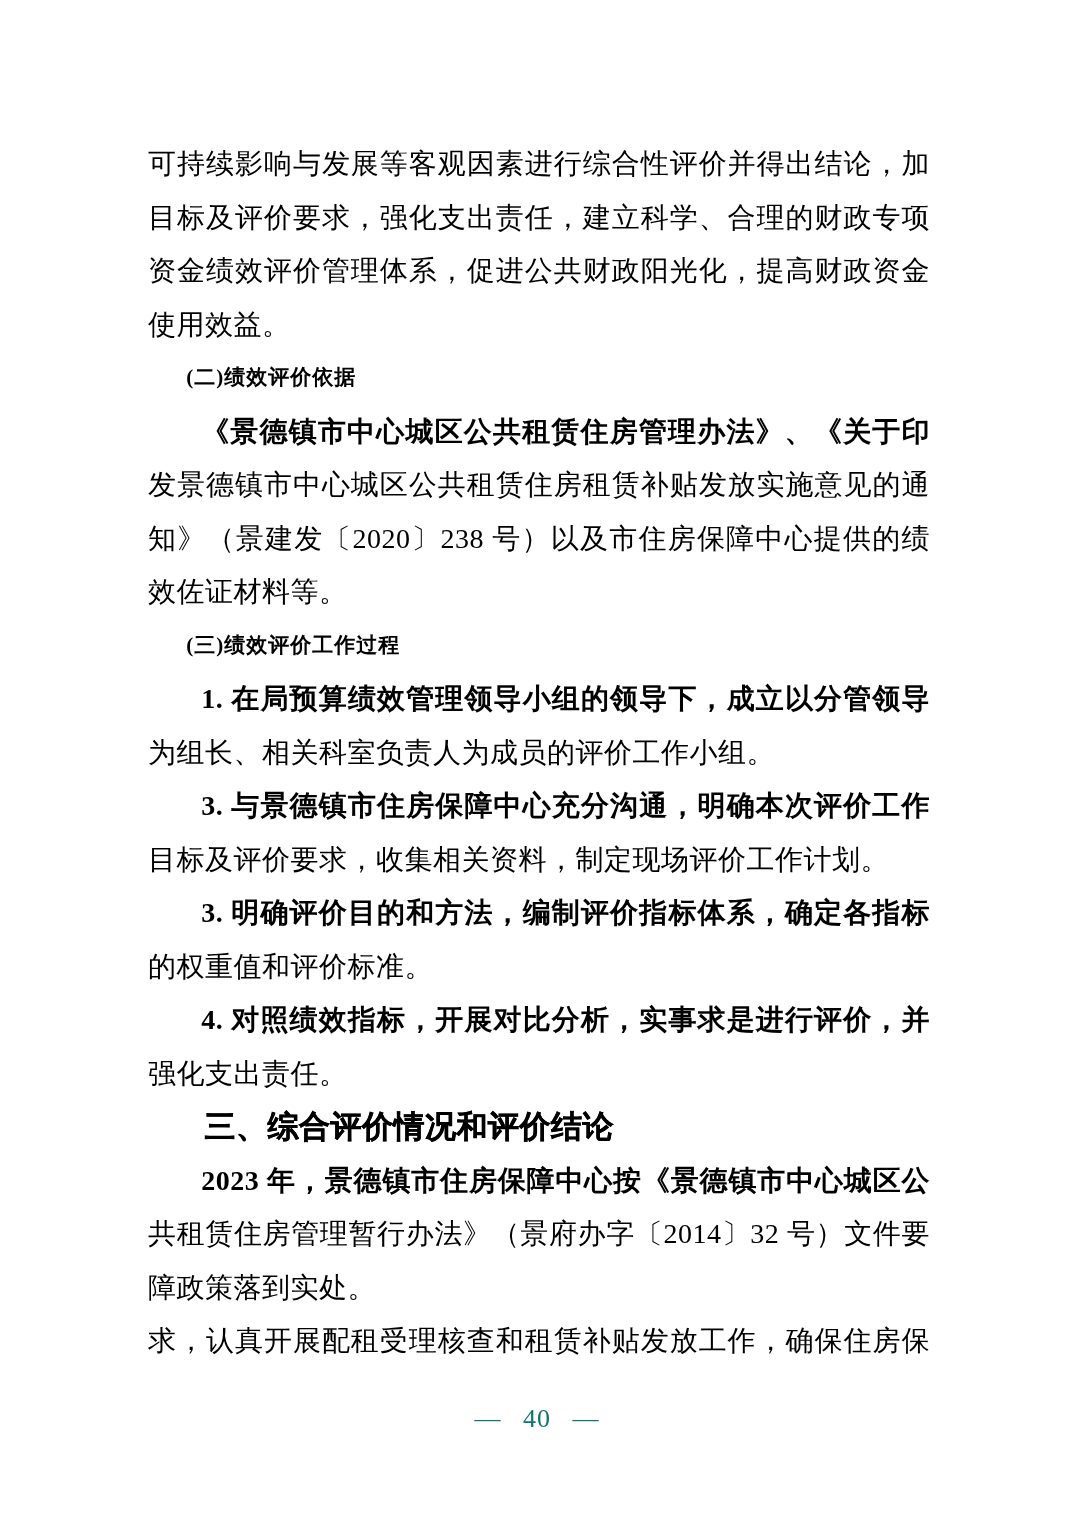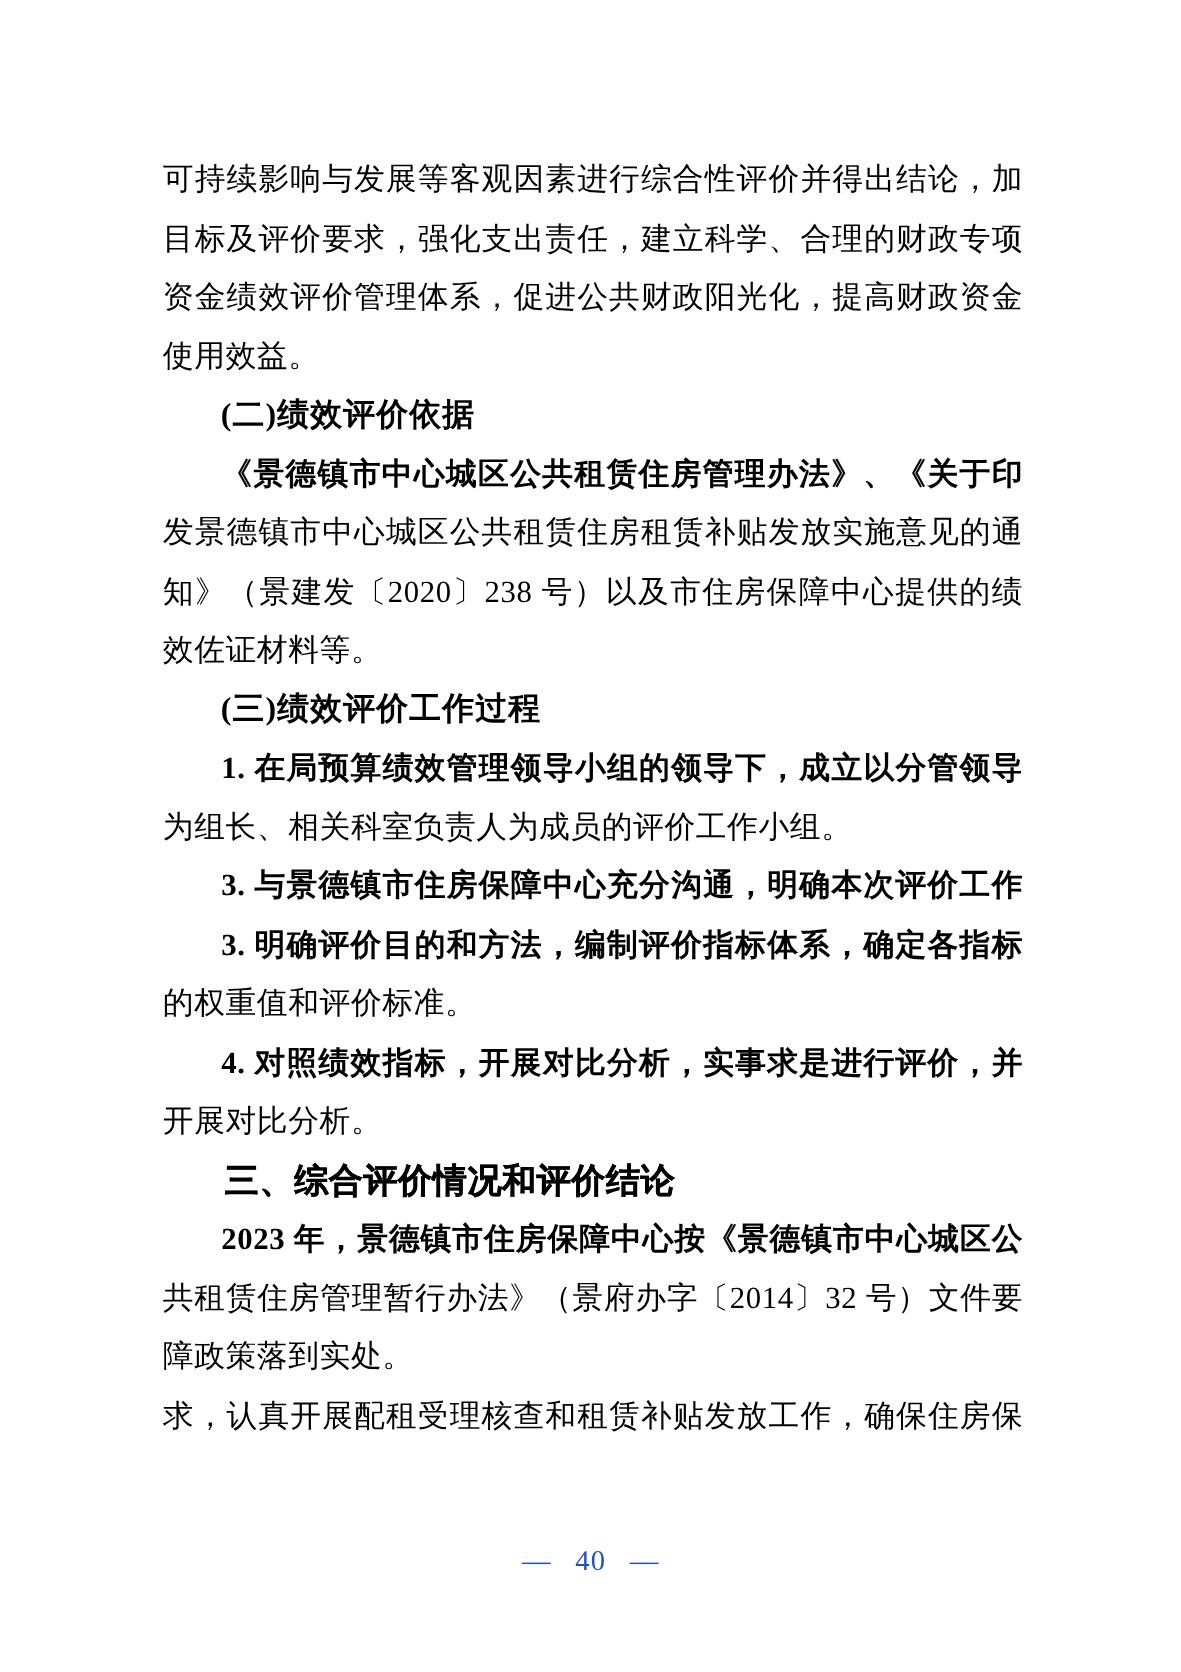--- a/index.html
+++ b/index.html
@@ -32,40 +32,40 @@
     text-align: justify;
     text-align-last: justify;
     text-justify: inter-character;
   }
   .ln.ind {
     text-indent: 1.9em;
     font-weight: bold;
   }
   .ln.heading {
     font-weight: bold;
-    font-size: 29px;
+    font-size: 21px;
     text-indent: 1.82em;
     letter-spacing: 1px;
   }
   .ln.heading.h1 {
     font-family: "Liberation Sans", "DejaVu Sans", sans-serif;
     font-size: 31px;
     letter-spacing: 0.5px;
     -webkit-text-stroke: 0.4px #000;
   }
   .footer {
     position: absolute;
     top: 1404px;
     left: 0;
     width: 100%;
     text-align: center;
     font-size: 26px;
     letter-spacing: 1px;
     word-spacing: 14px;
-    color: #1d4ed8;
+    color: #0f766e;
   }
 </style>
 </head>
 <body>
 
 <div class="page">
   <div class="content">
 
     <div class="ln just">可持续影响与发展等客观因素进行综合性评价并得出结论，加</div>
     <div class="ln just">目标及评价要求，强化支出责任，建立科学、合理的财政专项</div>
@@ -78,26 +78,27 @@
     <div class="ln just">发景德镇市中心城区公共租赁住房租赁补贴发放实施意见的通</div>
     <div class="ln just">知》（景建发〔2020〕238 号）以及市住房保障中心提供的绩</div>
     <div class="ln">效佐证材料等。</div>
 
     <div class="ln heading">(三)绩效评价工作过程</div>
 
     <div class="ln just ind">1. 在局预算绩效管理领导小组的领导下，成立以分管领导</div>
     <div class="ln">为组长、相关科室负责人为成员的评价工作小组。</div>
 
     <div class="ln just ind">3. 与景德镇市住房保障中心充分沟通，明确本次评价工作</div>
+    <div class="ln">目标及评价要求，收集相关资料，制定现场评价工作计划。</div>
 
     <div class="ln just ind">3. 明确评价目的和方法，编制评价指标体系，确定各指标</div>
     <div class="ln">的权重值和评价标准。</div>
 
     <div class="ln just ind">4. 对照绩效指标，开展对比分析，实事求是进行评价，并</div>
-    <div class="ln">开展对比分析。</div>
+    <div class="ln">强化支出责任。</div>
 
     <div class="ln heading h1">三、综合评价情况和评价结论</div>
 
     <div class="ln just ind">2023 年，景德镇市住房保障中心按《景德镇市中心城区公</div>
     <div class="ln just">共租赁住房管理暂行办法》（景府办字〔2014〕32 号）文件要</div>
     <div class="ln">障政策落到实处。</div>
     <div class="ln just">求，认真开展配租受理核查和租赁补贴发放工作，确保住房保</div>
 
   </div>
 

